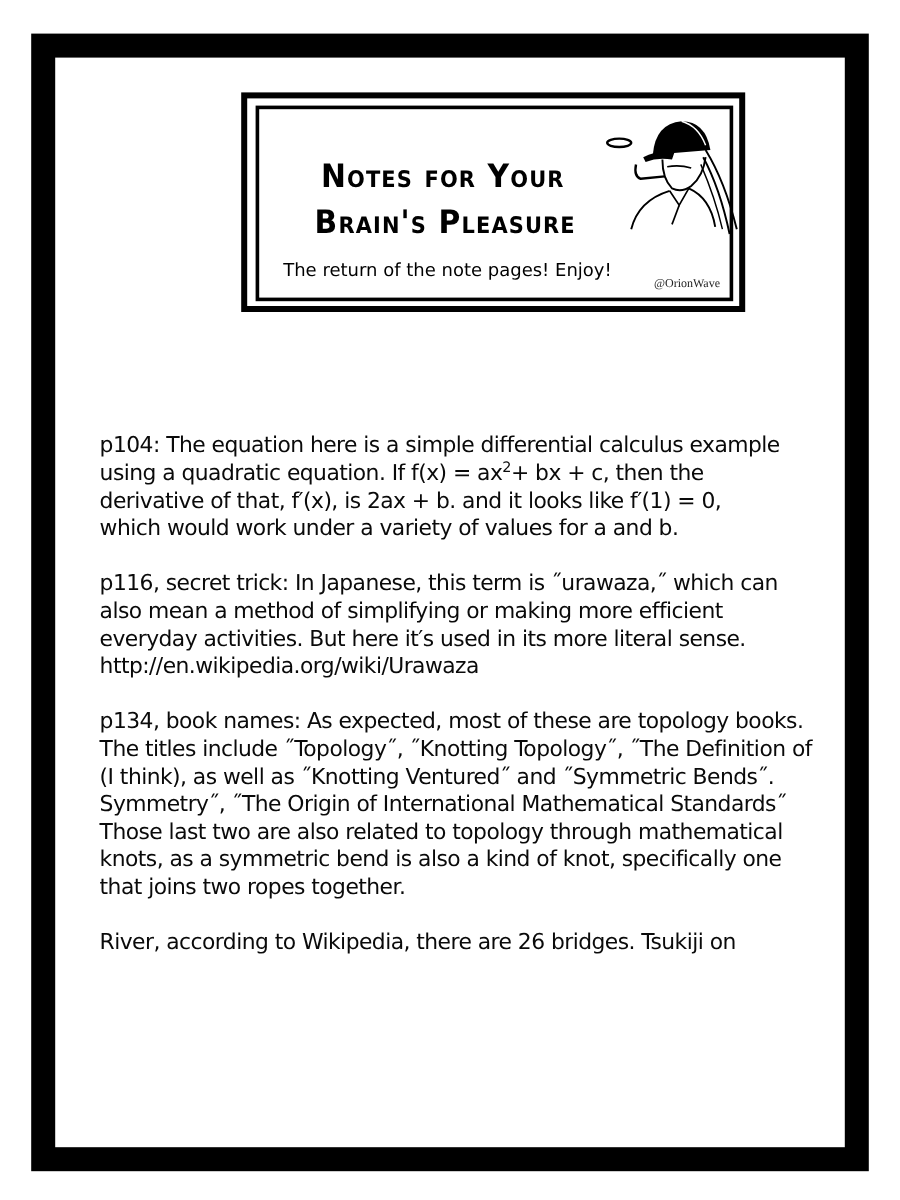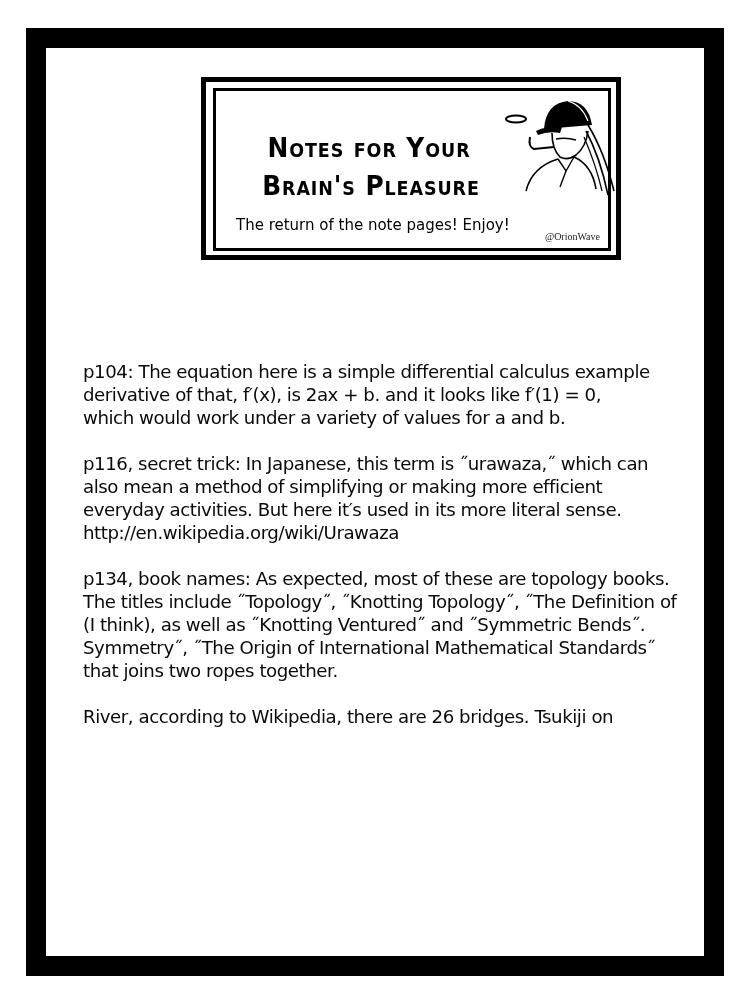--- a/index.html
+++ b/index.html
@@ -136,32 +136,35 @@
       <path d="M62 68 L70 80 L78 66" fill="none" stroke="#000" stroke-width="1.4"></path>
       <path d="M70 80 L64 96" fill="none" stroke="#000" stroke-width="1.4"></path>
       <path d="M78 66 Q96 74 100 98" fill="none" stroke="#000" stroke-width="1.6"></path>
     </svg>
   </div>
 </div>
 
 <div class="notes">
   <p class="note">
     <span class="line">p104: The equation here is a simple differential calculus example</span>
+    <span class="line"><span>using a quadratic equation. If f(x) = ax</span><sup>2</sup><span>+ bx + c, then the</span></span>
     <span class="line">derivative of that, f′(x), is 2ax + b. and it looks like f′(1) = 0,</span>
     <span class="line">which would work under a variety of values for a and b.</span>
   </p>
   <p class="note">
     <span class="line">p116, secret trick: In Japanese, this term is ˝urawaza,˝ which can</span>
     <span class="line">also mean a method of simplifying or making more efficient</span>
     <span class="line">everyday activities. But here it′s used in its more literal sense.</span>
     <span class="line">http://en.wikipedia.org/wiki/Urawaza</span>
   </p>
   <p class="note">
     <span class="line">p134, book names: As expected, most of these are topology books.</span>
     <span class="line">The titles include ˝Topology˝, ˝Knotting Topology˝, ˝The Definition of</span>
     <span class="line">(I think), as well as ˝Knotting Ventured˝ and ˝Symmetric Bends˝.</span>
     <span class="line">Symmetry˝, ˝The Origin of International Mathematical Standards˝</span>
+    <span class="line">Those last two are also related to topology through mathematical</span>
+    <span class="line">knots, as a symmetric bend is also a kind of knot, specifically one</span>
     <span class="line">that joins two ropes together.</span>
   </p>
   <p class="note">
     <span class="line">River, according to Wikipedia, there are 26 bridges. Tsukiji on</span>
   </p>
 </div>
 
 </body></html>

